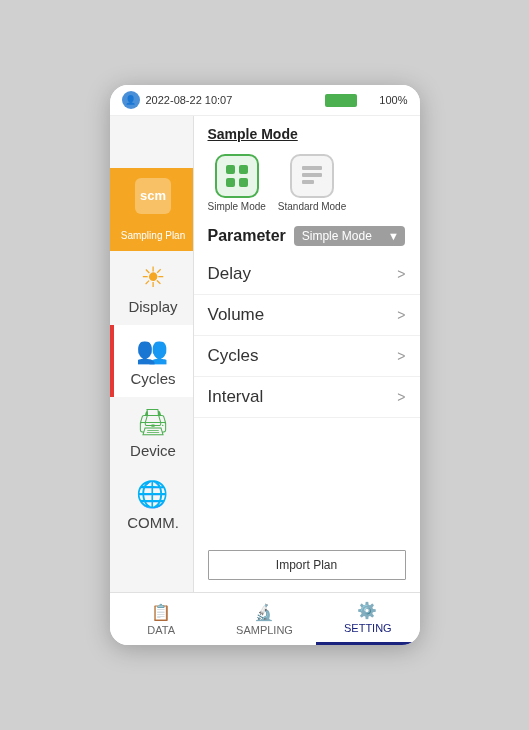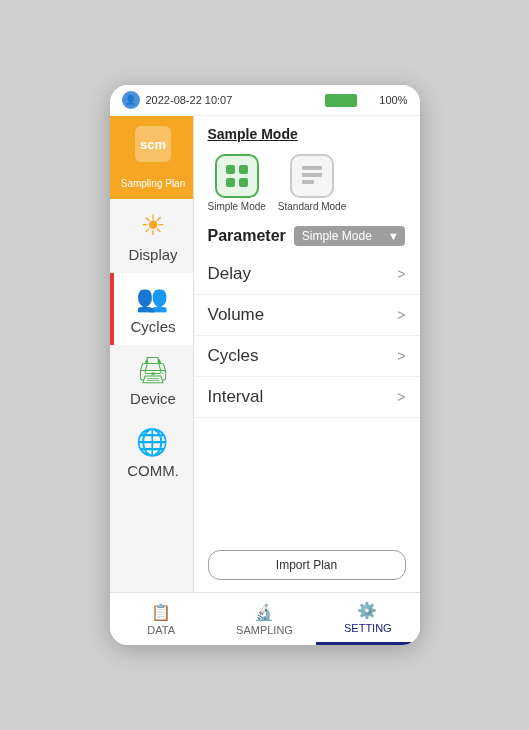--- a/index.html
+++ b/index.html
@@ -70,20 +70,21 @@
       overflow: hidden;
     }
     
     .sidebar {
       width: 84px;
       background: #f5f5f5;
       display: flex;
       flex-direction: column;
       flex-shrink: 0;
       border-right: 1px solid #e0e0e0;
+      justify-content: center;
     }
     .sidebar-item {
       display: flex;
       flex-direction: column;
       align-items: center;
       justify-content: center;
       padding: 10px 4px;
       cursor: pointer;
       border-left: 4px solid transparent;
       min-height: 72px;
@@ -241,21 +242,21 @@
     .action-buttons {
       display: flex;
       gap: 10px;
       padding: 10px 14px 12px;
     }
     .btn-import {
       flex: 1;
       padding: 7px 0;
       background: #fff;
       border: 1.5px solid #9e9e9e;
-      border-radius: 12px;
+      border-radius: 1px;
       font-size: 12px;
       color: #333;
       cursor: pointer;
       text-align: center;
     }
     .btn-export {
       flex: 1;
       padding: 7px 0;
       background: #fff;
       border: 1.5px solid #9e9e9e;

